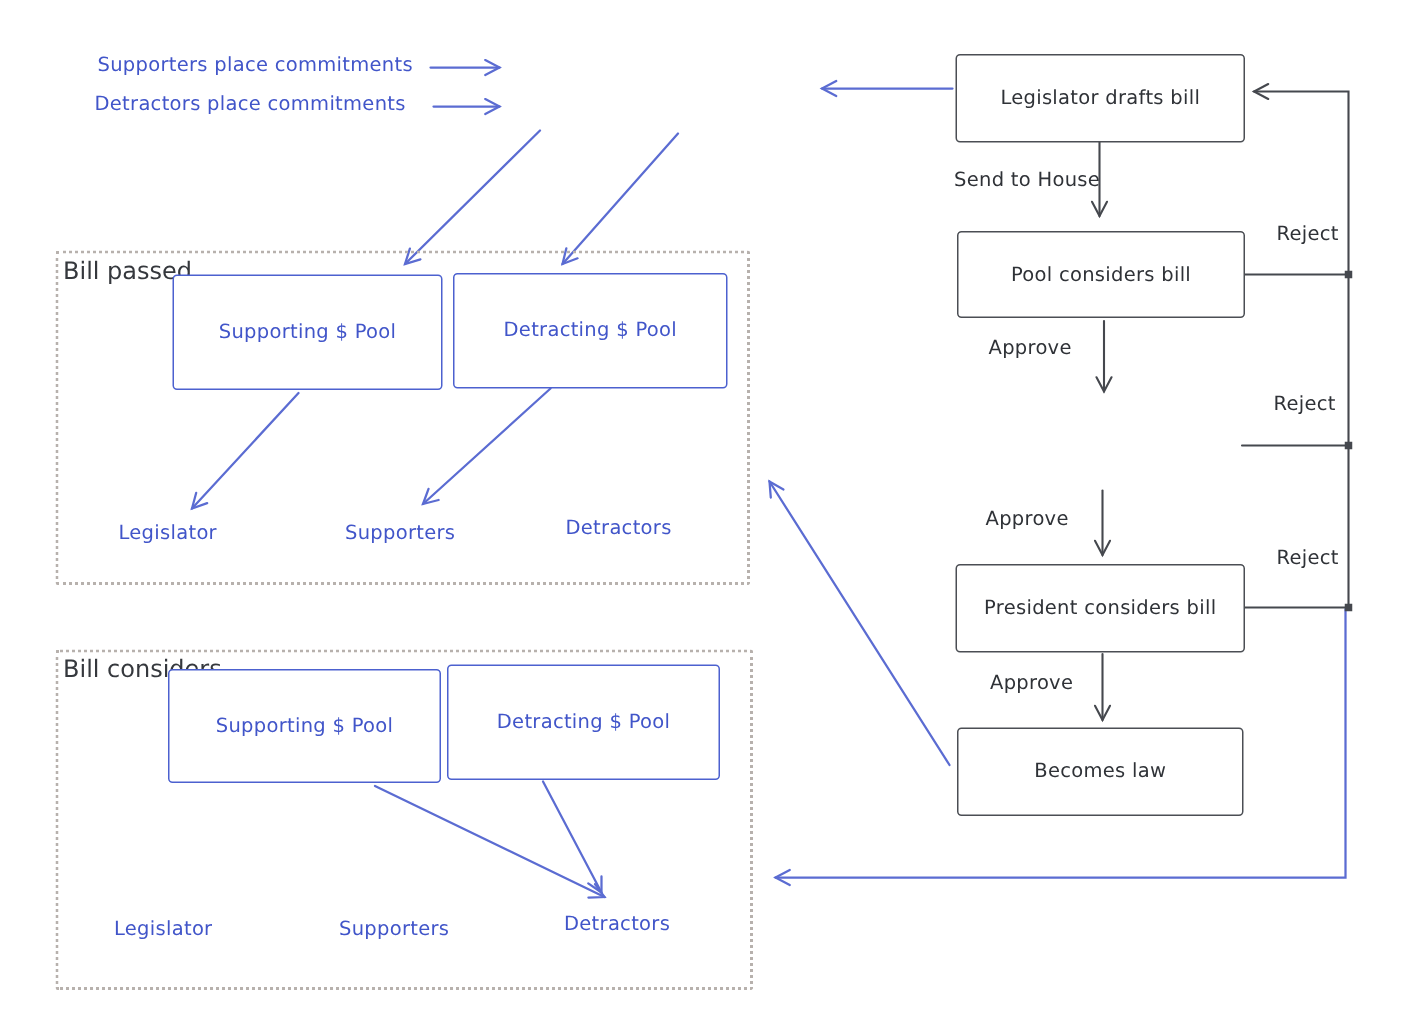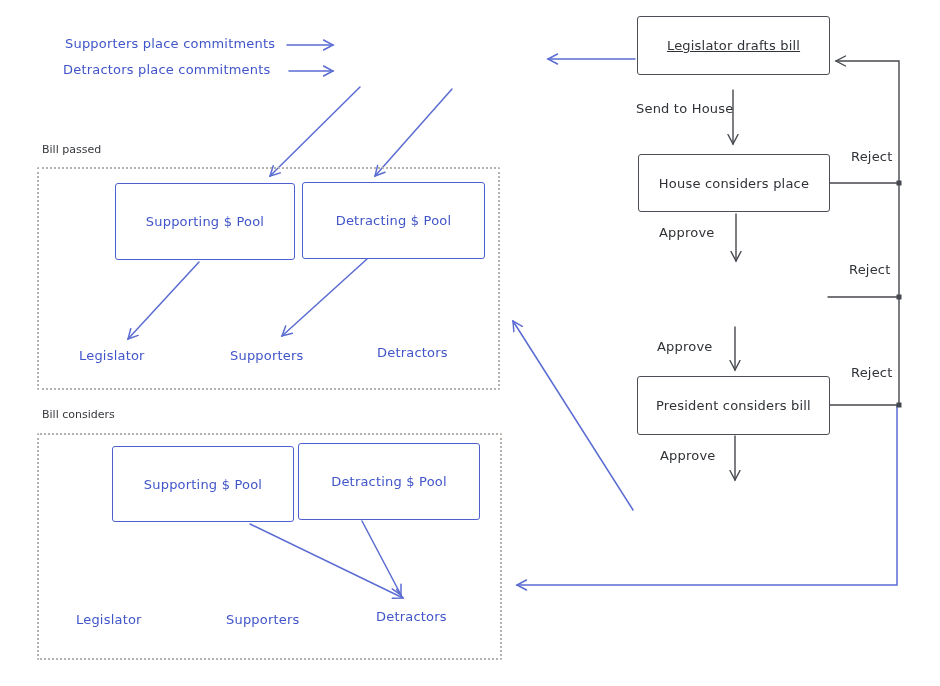--- a/index.html
+++ b/index.html
@@ -10,21 +10,21 @@
     background: #ffffff;
     font-family: "DejaVu Sans", sans-serif;
     overflow: hidden;
     padding-left: 43px;
   }
   #wires { position: absolute; left: 0; top: 0; width: 940px; height: 686px; }
 
   .txt { position: absolute; white-space: nowrap; line-height: 1.15; }
   .blue-txt  { color: #4155c9; font-size: 13px; letter-spacing: .2px; }
   .ink-txt   { color: #2f3237; font-size: 13px; letter-spacing: .2px; }
-  .section-title { color: #35383d; font-size: 11px; }
+  .section-title { color: #35383d; font-size: 16px; margin-top: 28px; }
 
   .box {
     position: absolute;
     display: flex;
     align-items: center;
     justify-content: center;
     background: #ffffff;
     border-radius: 3px;
     text-align: center;
   }
@@ -103,34 +103,37 @@
   <div class="box box-blue" style="left:112px; top:446px; width:180px; height:74px;">
     <span>Supporting $ Pool</span>
   </div>
   <div class="box box-blue" style="left:298px; top:443px; width:180px; height:75px;">
     <span>Detracting $ Pool</span>
   </div>
   <div class="txt blue-txt" style="left:76px; top:613px;">Legislator</div>
   <div class="txt blue-txt" style="left:226px; top:613px;">Supporters</div>
   <div class="txt blue-txt" style="left:376px; top:610px;">Detractors</div>
 
-  <div class="box box-ink" style="left:637px; top:16px; width:191px; height:57px;text-decoration:underline;">
+  <div class="box box-ink" style="left:637px; top:36px; width:191px; height:57px;">
     <span>Legislator drafts bill</span>
   </div>
-  <div class="txt ink-txt" style="left:636px; top:102px;text-align:center;">Send to House</div>
+  <div class="txt ink-txt" style="left:636px; top:114px;text-align:center;">Send to House</div>
 
   <div class="box box-ink" style="left:638px; top:154px; width:190px; height:56px;">
-    <span>House considers place</span>
+    <span>Pool considers bill</span>
   </div>
   <div class="txt ink-txt" style="left:851px; top:150px;">Reject</div>
   <div class="txt ink-txt" style="left:659px; top:226px;">Approve</div>
 
   <div class="txt ink-txt" style="left:849px; top:263px;">Reject</div>
   <div class="txt ink-txt" style="left:657px; top:340px;">Approve</div>
 
   <div class="box box-ink" style="left:637px; top:376px; width:191px; height:57px;text-align:center;">
     <span>President considers bill</span>
   </div>
   <div class="txt ink-txt" style="left:851px; top:366px;">Reject</div>
   <div class="txt ink-txt" style="left:660px; top:449px;">Approve</div>
 
+  <div class="box box-ink" style="left:638px; top:485px; width:189px; height:57px;">
+    <span>Becomes law</span>
+  </div>
 
 </div>
 
 </body></html>

